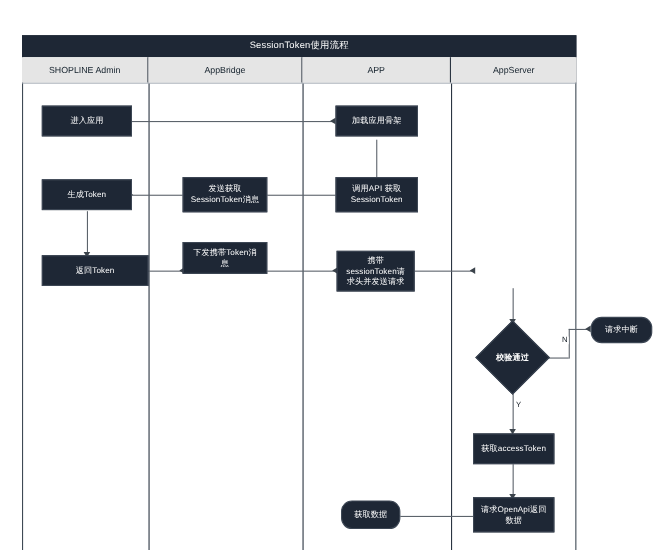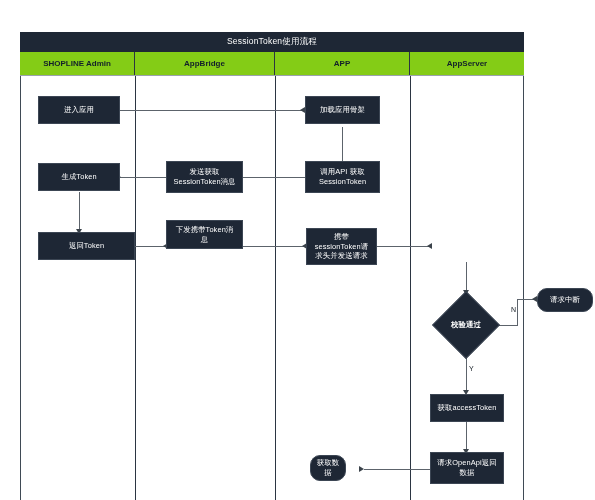--- a/index.html
+++ b/index.html
@@ -59,22 +59,21 @@
     border-bottom: 1px solid #9aa2ac;
   }
   .lane-head {
     box-sizing: border-box;
     display: flex;
     align-items: center;
     justify-content: center;
     font-size: 8px;
     color: #13202b;
     border-right: 1px solid #2b3542;
-    background: #84cc16;
-    font-weight: bold;
+    background: #e5e5e5;
   }
   .lane-head:last-child { border-right: none; }
 
   
   .lane-div {
     position: absolute;
     top: 52px;
     width: 1px;
     height: 440px;
     background: #2b3542;
@@ -247,15 +246,15 @@
     <span class="diamond-label">校验通过</span>
   </div>
 
   <div class="node rounded" style="left:537px; top:264px; width:56px; height:24px">请求中断</div>
 
   <div class="node" style="left:430px; top:370px; width:74px; height:28px">获取accessToken</div>
 
   <div class="node" style="left:430px; top:428px; width:74px; height:32px">请求OpenApi返回
 数据</div>
 
-  <div class="node rounded" style="left:310px; top:431px; width:36px; height:26px">获取数据</div>
+  <div class="node rounded" style="left:310px; top:431px; width:54px; height:26px">获取数据</div>
 
 </div>
 
 </body></html>

